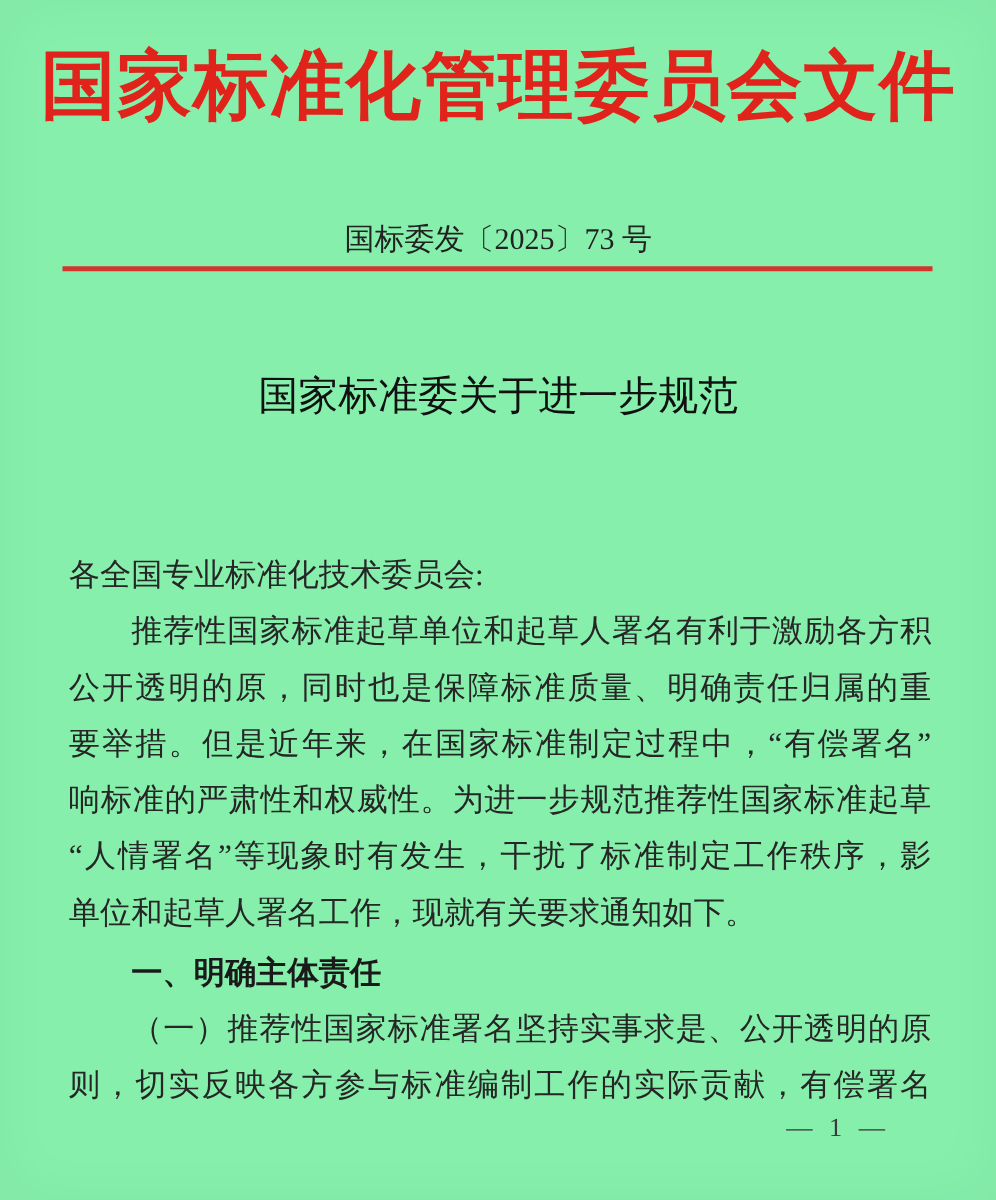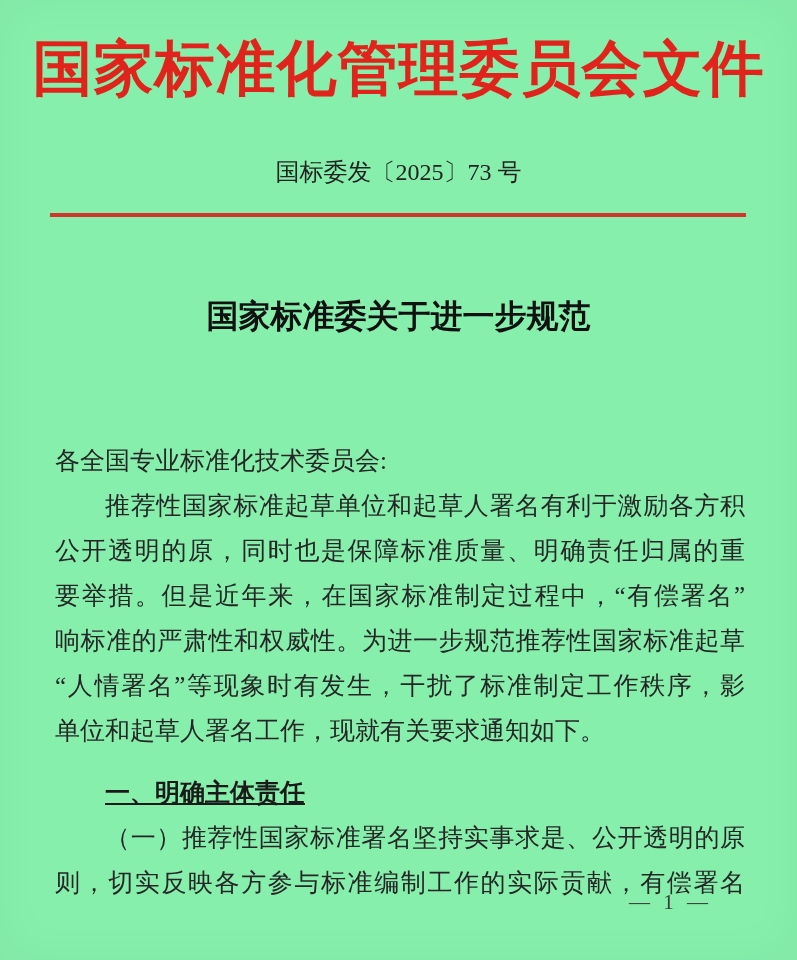--- a/index.html
+++ b/index.html
@@ -22,21 +22,21 @@
     width: 100%;
     text-align: center;
     font-size: 60px;
     font-weight: bold;
     letter-spacing: 1px;
     color: #e0241b;
     line-height: 74px;
   }
   .doc-number {
     position: absolute;
-    top: 156px;
+    top: 176px;
     left: 0;
     width: 100%;
     text-align: center;
     font-size: 24px;
     color: #222222;
     line-height: 32px;
   }
   .red-rule {
     position: absolute;
     top: 213px;
@@ -45,21 +45,21 @@
     height: 4px;
     background: #d2342e;
   }
   .doc-title {
     position: absolute;
     top: 293px;
     left: 0;
     width: 100%;
     text-align: center;
     font-size: 32px;
-    font-weight: bold;
+    font-weight: normal;
     color: #111111;
     line-height: 46px;
   }
   .body-text {
     position: absolute;
     top: 438px;
     left: 55px;
     width: 690px;
     font-size: 25px;
     color: #262626;
@@ -73,22 +73,21 @@
     text-align: justify;
     text-align-last: justify;
     white-space: normal;
     overflow: hidden;
   }
   .line.indent { text-indent: 2em; }
   .line.heading {
     font-family: "Liberation Sans", "DejaVu Sans", sans-serif;
     font-weight: bold;
     color: #1a1a1a;
-    margin-top: 17px;
-    text-decoration: underline;
+    margin-top: 3px;
   }
   .page-number {
     position: absolute;
     top: 890px;
     right: 85px;
     font-size: 21px;
     color: #3a3a3a;
     letter-spacing: 4px;
   }
 </style>

